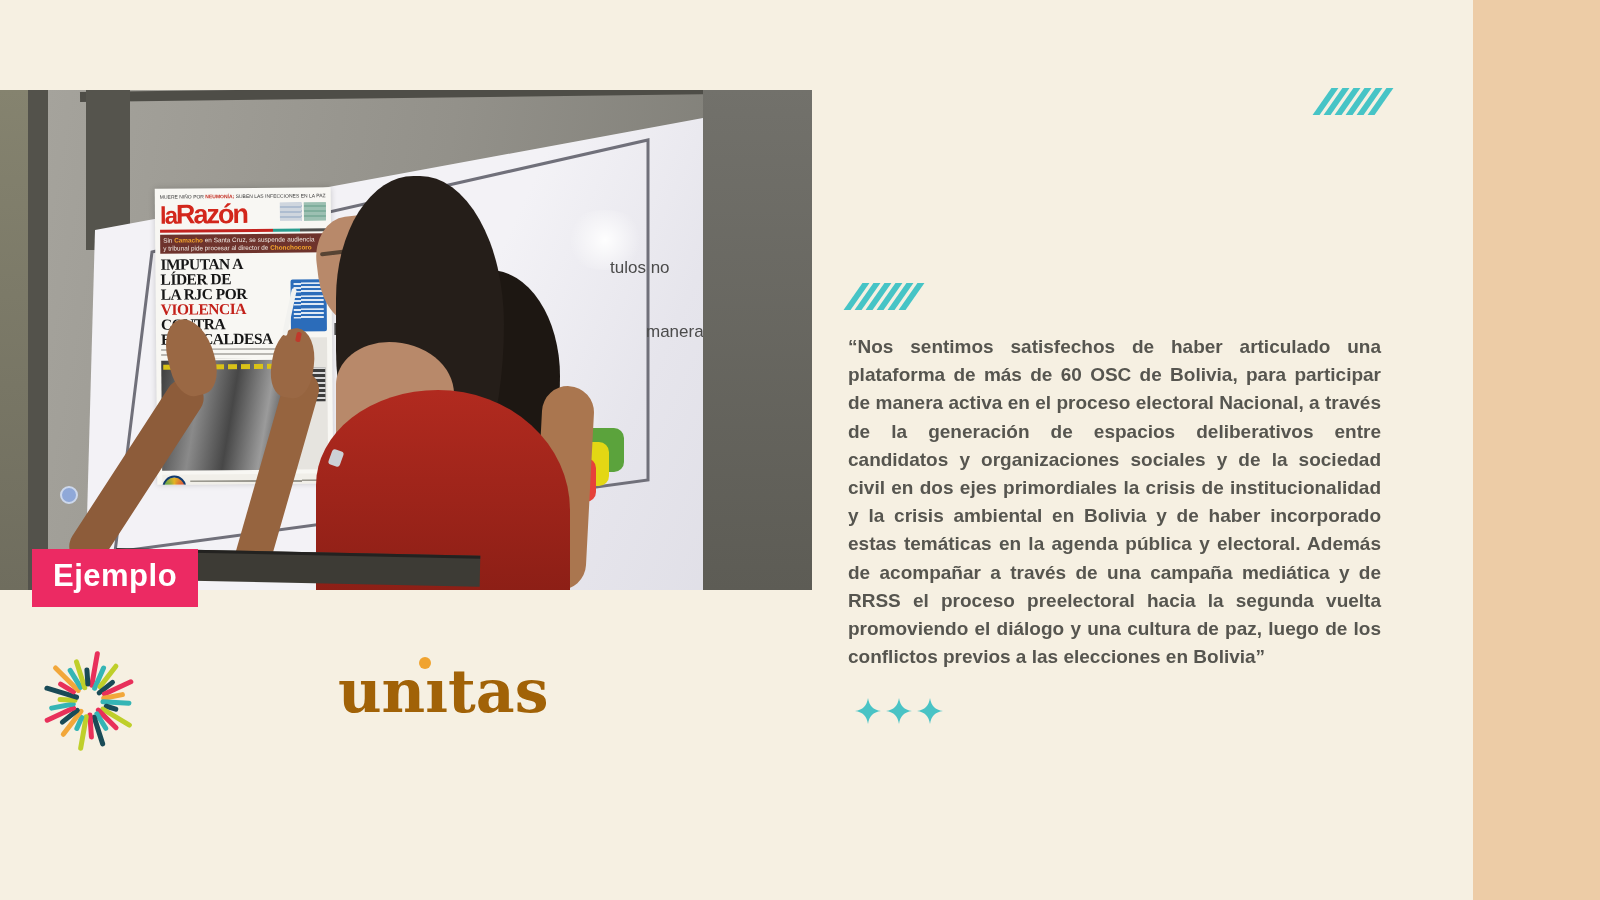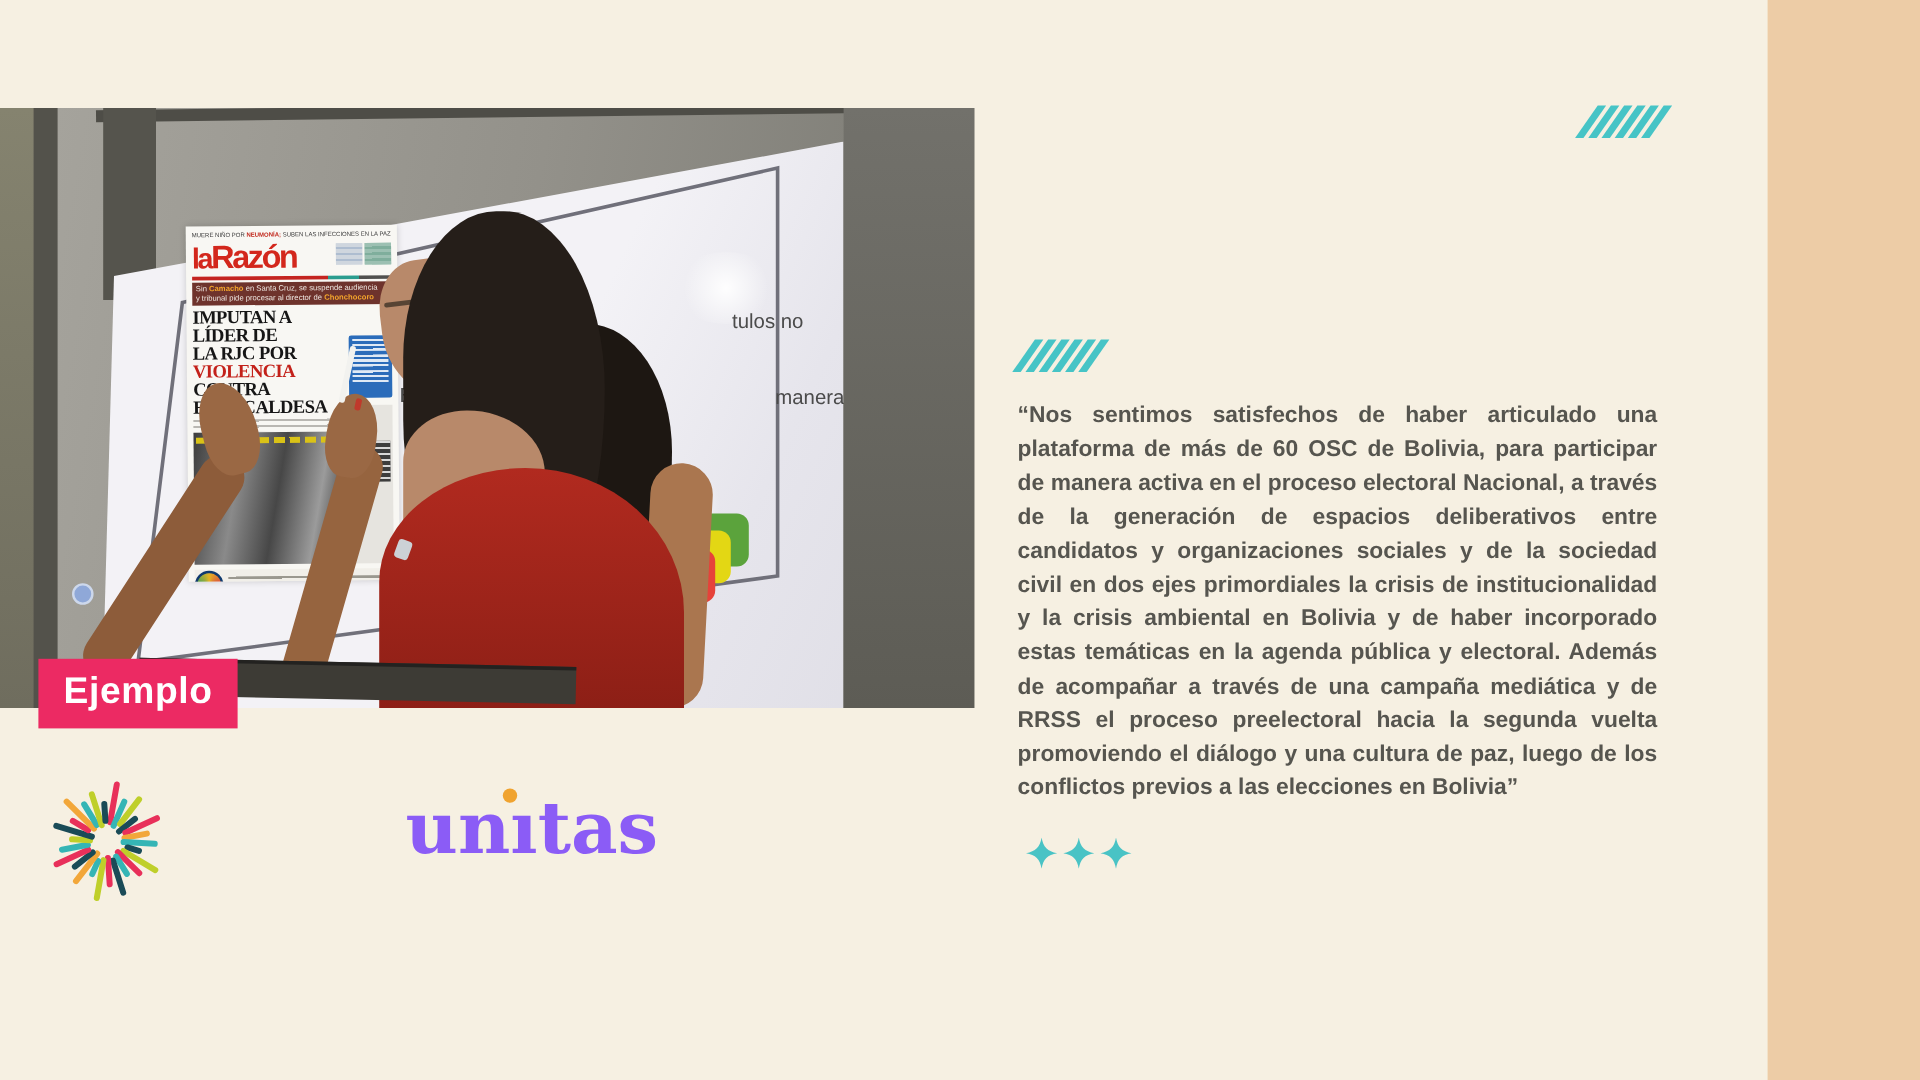--- a/index.html
+++ b/index.html
@@ -93,21 +93,21 @@
   .tray{left:116px;top:462px;width:364px;height:28px;background:#3d3b35;border-top:3px solid #232220;transform:rotate(1.2deg);}
   .bluedot{left:60px;top:396px;width:14px;height:14px;border-radius:50%;background:#8fa8d8;border:2px solid #cdd8ec;}
 
   
   .badge{left:32px;top:549px;background:#ec2a63;color:#ffffff;font-weight:bold;font-size:31px;
          padding:9px 21px 13px 21px;letter-spacing:0.5px;}
 
   
   .forus-text{left:140px;top:660px;font-size:62px;font-weight:bold;color:#1a4b57;letter-spacing:-2.5px;}
   .unitas{left:338px;top:656px;font-family:"DejaVu Serif",serif;font-weight:bold;font-size:60px;
-          color:#8b5cf6;letter-spacing:0;}
+          color:#a16207;letter-spacing:0;}
   .uni-dot{position:absolute;left:81px;top:1px;width:12px;height:12px;border-radius:50%;background:#f0a32f;}
 
   
   .slashes{display:flex;gap:4px;}
   .slashes i{display:block;width:7px;height:27px;background:#46c4c6;transform:skewX(-35deg);}
   .sl-top{left:1322px;top:88px;}
   .sl-bot{left:853px;top:283px;}
   .title{left:848px;top:121px;width:560px;font-weight:bold;font-size:43px;line-height:80px;
          color:#4d4c4a;letter-spacing:-1.5px;word-spacing:0px;}
   .quote{left:848px;top:333px;width:533px;font-size:19px;line-height:28.2px;font-weight:bold;

